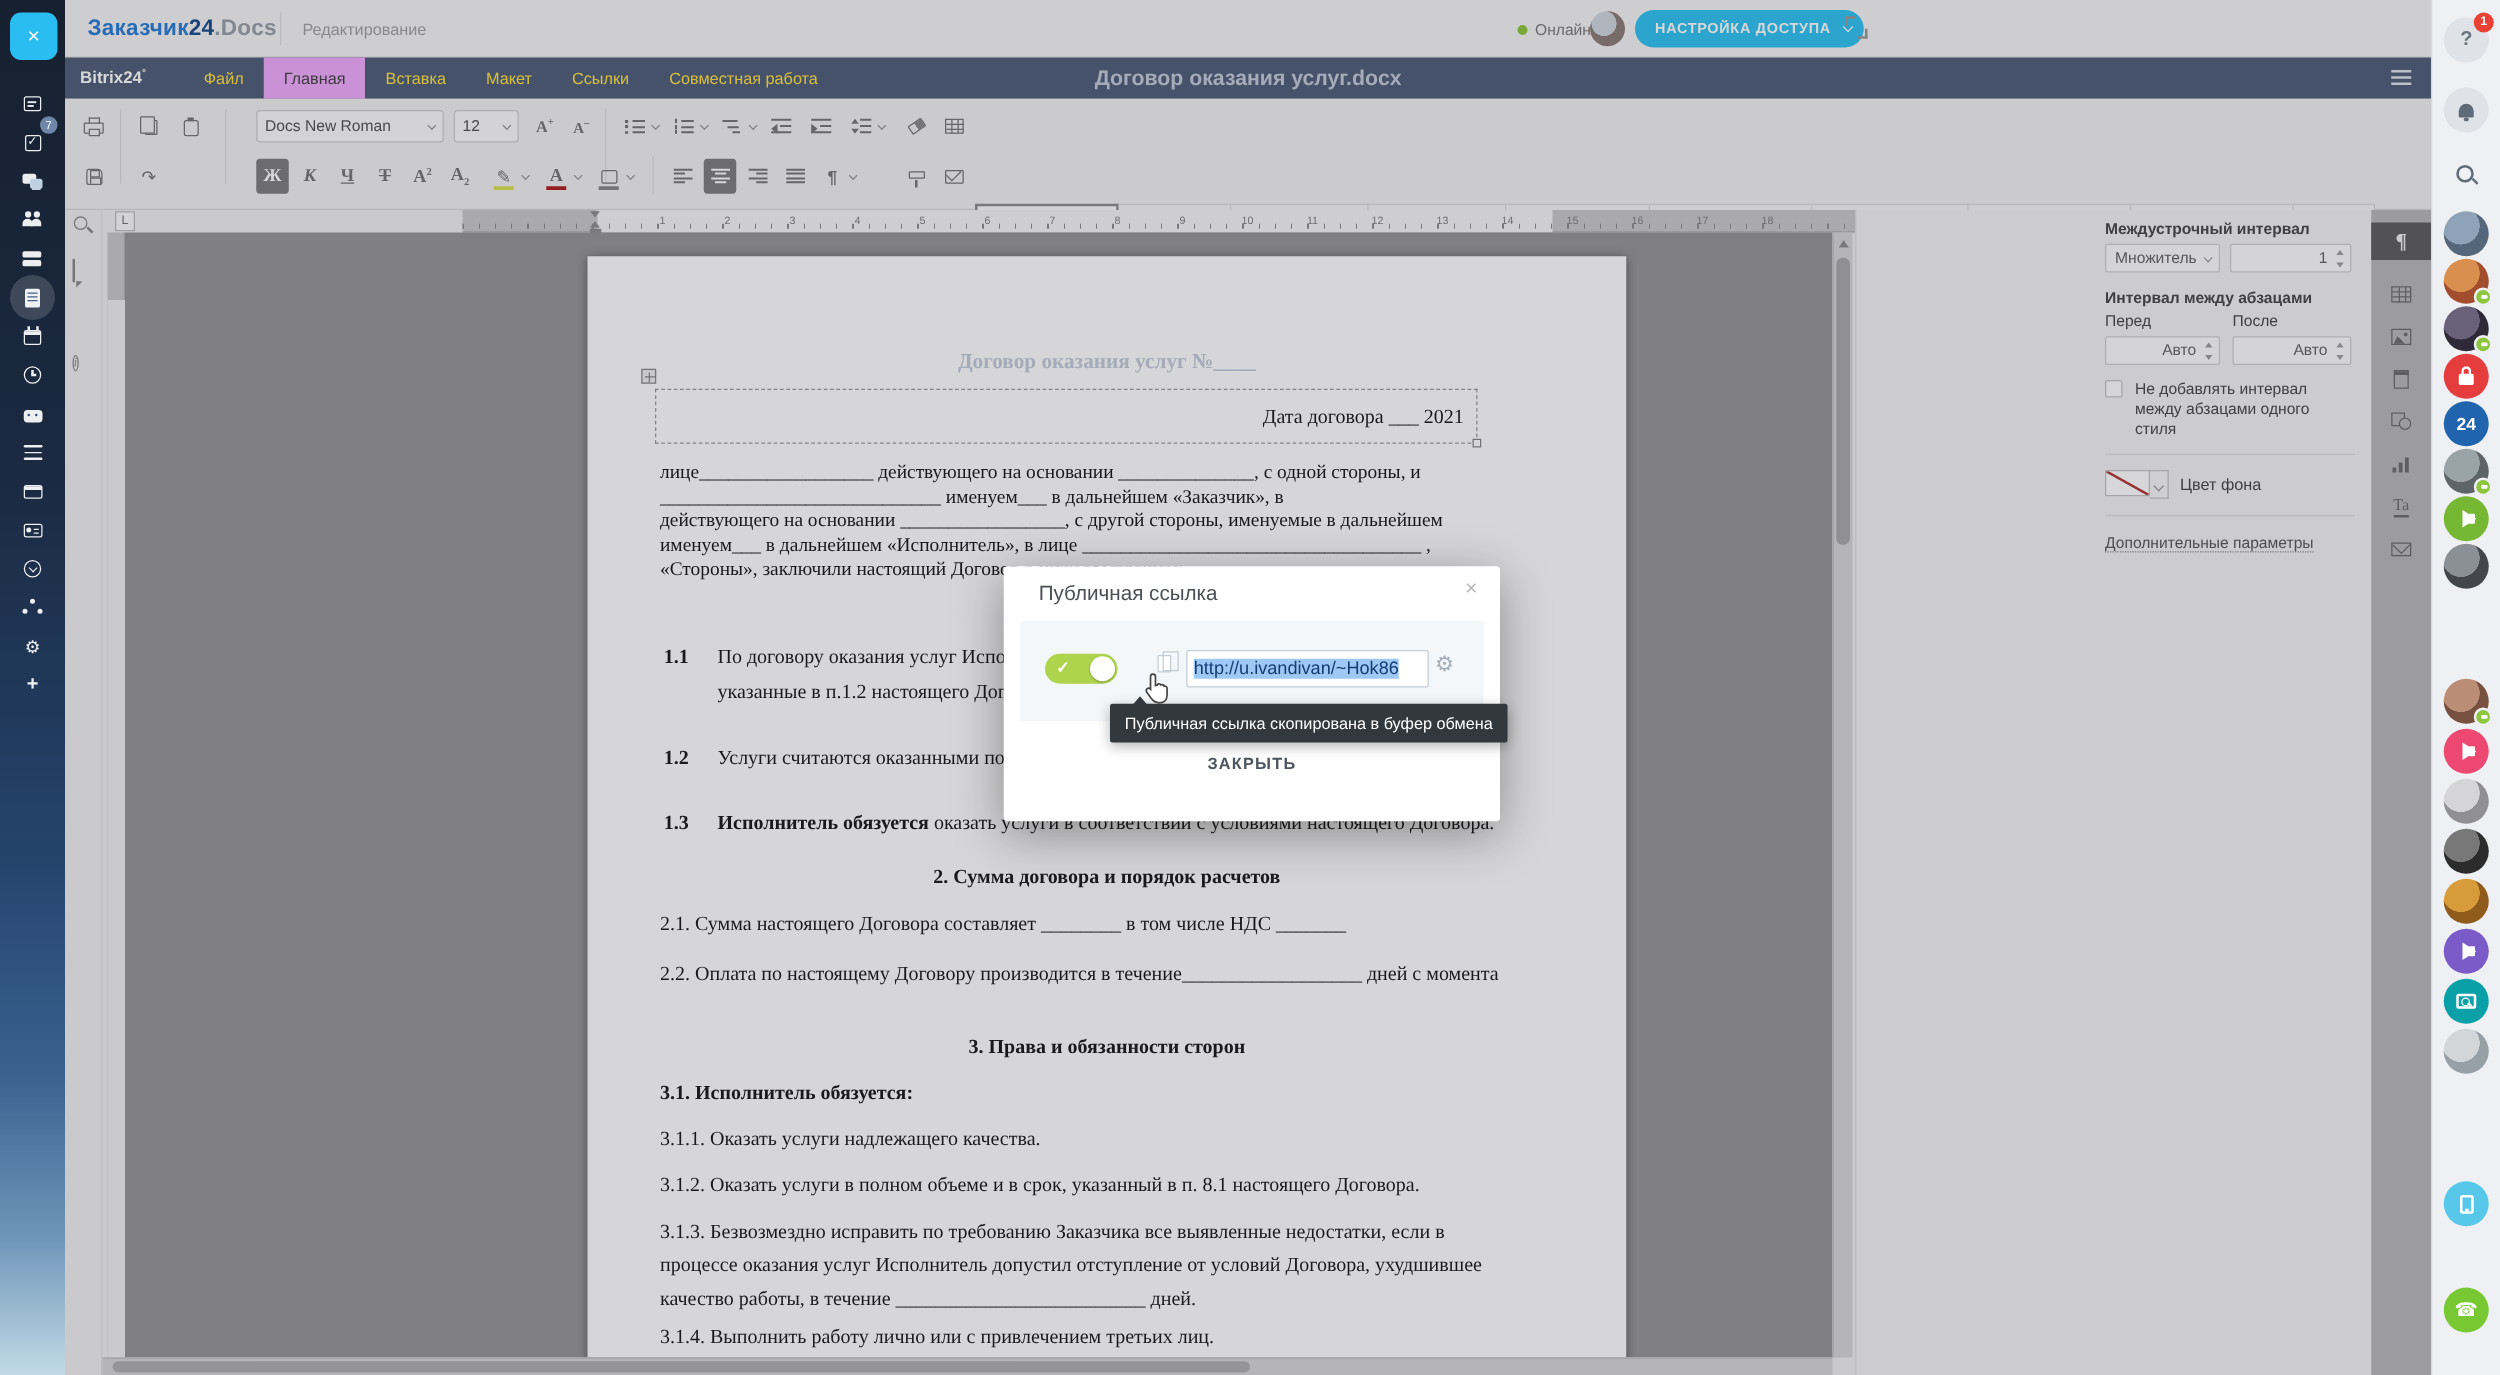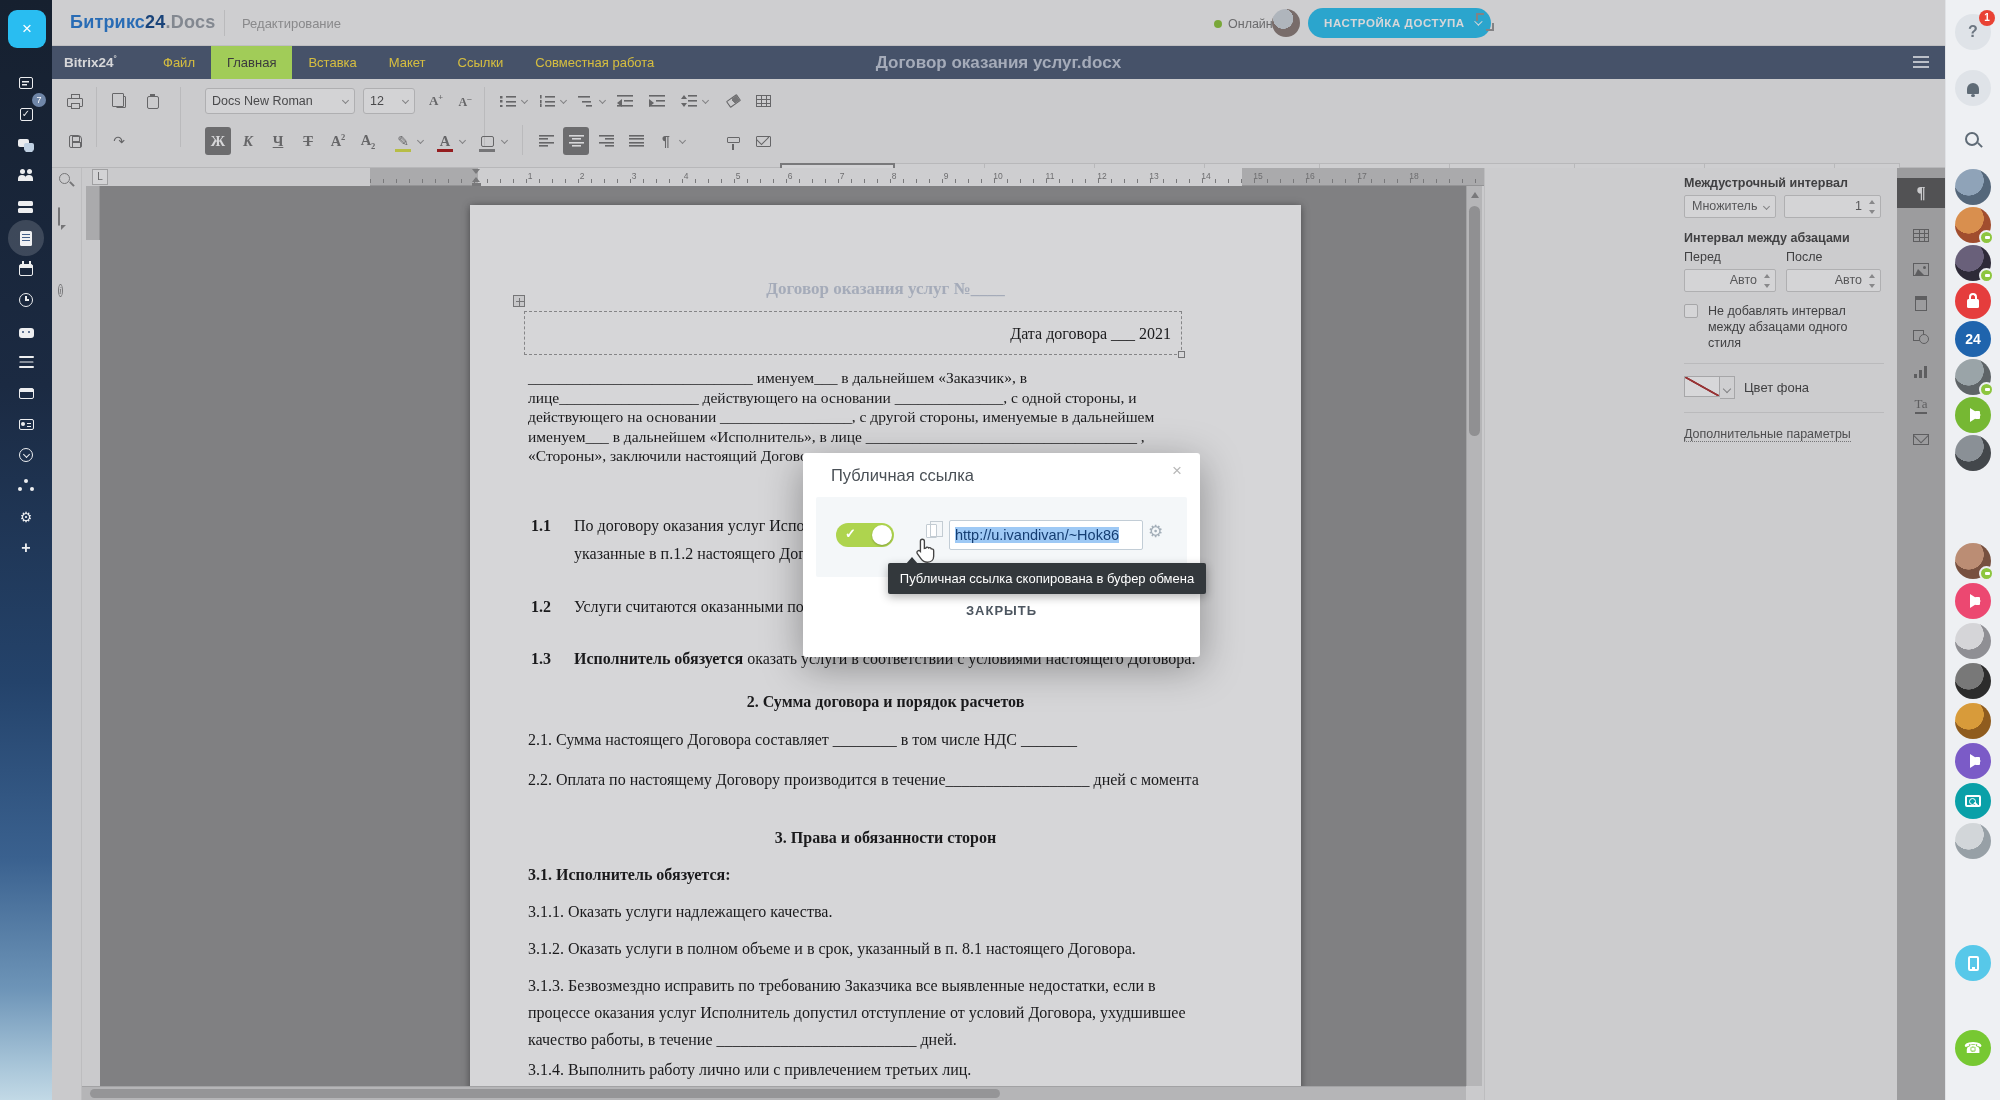--- a/index.html
+++ b/index.html
@@ -65,21 +65,21 @@
   .access-btn .car{position:absolute;right:11px;top:12px;width:6px;height:6px;border-right:1.6px solid #fff;border-bottom:1.6px solid #fff;transform:rotate(45deg) translateY(-2px)}
   .expand-ic{position:absolute;left:1424px;top:13px;width:18px;height:18px}
   .expand-ic::before{content:"";position:absolute;left:0;top:0;width:6px;height:6px;border-left:2px solid #9a9a9a;border-top:2px solid #9a9a9a}
   .expand-ic::after{content:"";position:absolute;right:0;bottom:0;width:6px;height:6px;border-right:2px solid #9a9a9a;border-bottom:2px solid #9a9a9a}
 
   .menubar{position:absolute;left:0;right:0;top:46px;height:33px;background:#516079}
   .brand{position:absolute;left:12px;top:8px;color:#fff;font-size:13.5px;font-weight:bold}
   .brand sup{font-size:8px}
   .tabs{position:absolute;left:95px;top:0;height:33px;display:flex}
   .mtab{height:33px;line-height:33px;padding:0 16px;font-size:13px;color:#fde047;cursor:pointer}
-  .mtab.active{background:#bef264;color:#444}
+  .mtab.active{background:#f0abfc;color:#444}
   .doc-title{position:absolute;left:0;right:0;top:0;text-align:center;line-height:33px;font-size:12.5px;color:#c3cbd9;pointer-events:none}
   .hamburger{position:absolute;right:16px;top:10px;width:16px;height:12px;cursor:pointer;
     background:linear-gradient(#dfe4ec,#dfe4ec) 0 0/16px 2px no-repeat,linear-gradient(#dfe4ec,#dfe4ec) 0 5px/16px 2px no-repeat,linear-gradient(#dfe4ec,#dfe4ec) 0 10px/16px 2px no-repeat}
 
   
   .toolbar{position:absolute;left:0;right:0;top:79px;height:89px;background:#f1f1f1;border-bottom:1px solid #d9d9d9}
   .trow{position:absolute;left:0;height:34px}
   .trow.r1{top:6px}.trow.r2{top:46px}
   .tbtn{position:absolute;top:2px;width:26px;height:28px;border-radius:3px;display:flex;align-items:center;justify-content:center;cursor:pointer;color:#777}
   .tbtn.on{background:#7f7f7f;color:#fff}
@@ -354,21 +354,21 @@
       <div class="sb-item" style="top: 533px;">
         <span class="wic i-plus">+</span>
       </div>
     </aside>
   <button class="collapse-btn">×</button>
 
   <div class="main">
 
     <header class="topbar">
       <span class="logo">
-        <b>Битрикс</b><b class="n24">24</b><span class="sfx">.Docs</span>
+        <b>Заказчик</b><b class="n24">24</b><span class="sfx">.Docs</span>
       </span>
       <span class="top-sep"></span>
       <span class="mode">Редактирование</span>
       <span class="online">Онлайн</span>
       <span class="avatar-top"></span>
       <button class="access-btn">
         <span>НАСТРОЙКА ДОСТУПА</span><span class="car"></span>
       </button>
       <span class="expand-ic"></span>
     </header>
@@ -539,22 +539,22 @@
       <div class="doc-bg">
         <div class="page" id="page">
           <div class="doc-el doc-title" id="doc-title" style="top: 70px;">Договор оказания услуг №____</div>
           <div class="doc-el datebox" id="datebox" style="top: 106px; padding-left: 12px;">
             <span>Дата договора  ___ 2021</span>
             <span class="db-handle"></span>
             <span class="db-resize"></span>
           </div>
           <div id="doc-paragraphs">
               <div class="doc-el doc-p body" style="top: 163px; line-height: 19.5px; font-size: 15.5px;">
+                <div>лице__________________ действующего на основании ______________, с одной стороны, и</div>
                 <div>_____________________________ именуем___ в дальнейшем «Заказчик», в</div>
-                <div>лице__________________ действующего на основании ______________, с одной стороны, и</div>
                 <div>действующего на основании _________________, с другой стороны, именуемые в дальнейшем</div>
                 <div>именуем___ в дальнейшем «Исполнитель», в лице ___________________________________ ,</div>
                 <div>«Стороны», заключили настоящий Договор о нижеследующем:</div>
               </div>
               <div class="doc-el doc-p list" style="top: 307px; line-height: 28px;">
                 <span class="num">1.1</span>
                 <div>По договору оказания услуг Исполнитель обязуется оказать Заказчику следующие услуги,</div>
                 <div>указанные в п.1.2 настоящего Договора, а Заказчик обязуется оплатить данные услуги.</div>
               </div>
               <div class="doc-el doc-p list" style="top: 388px;">

